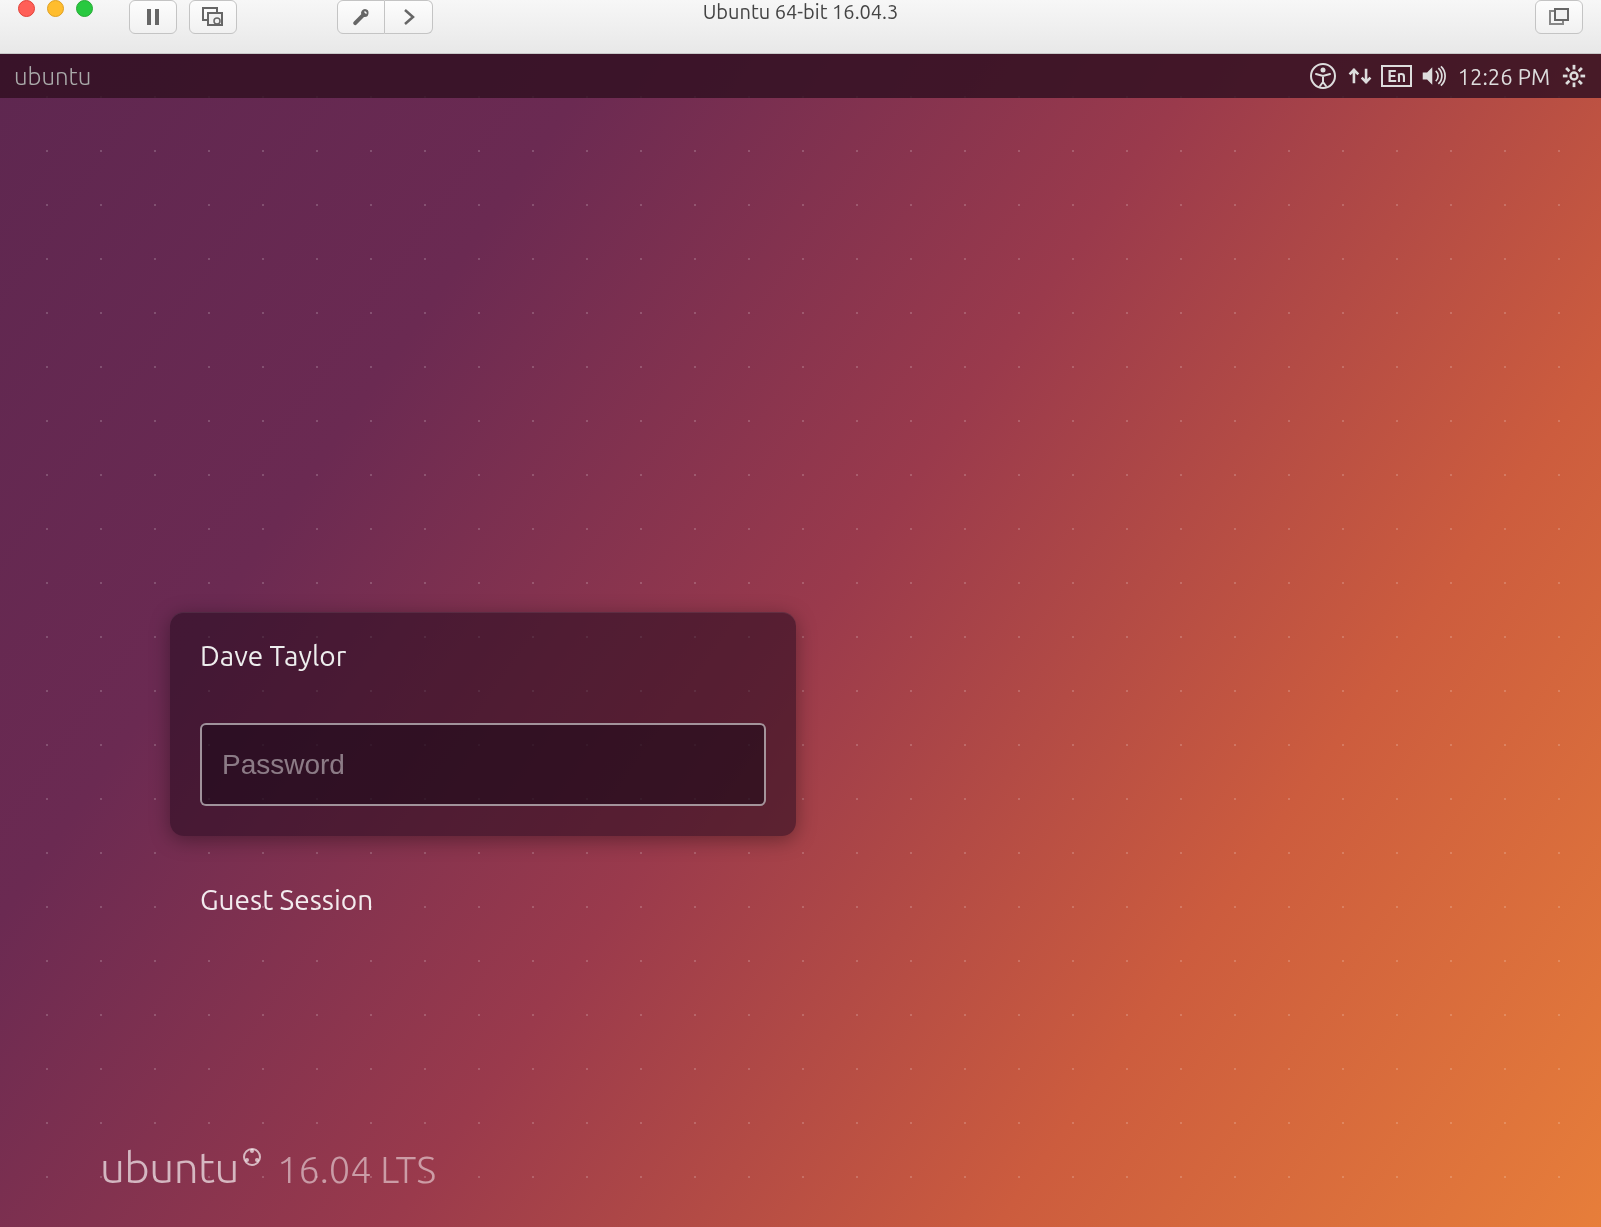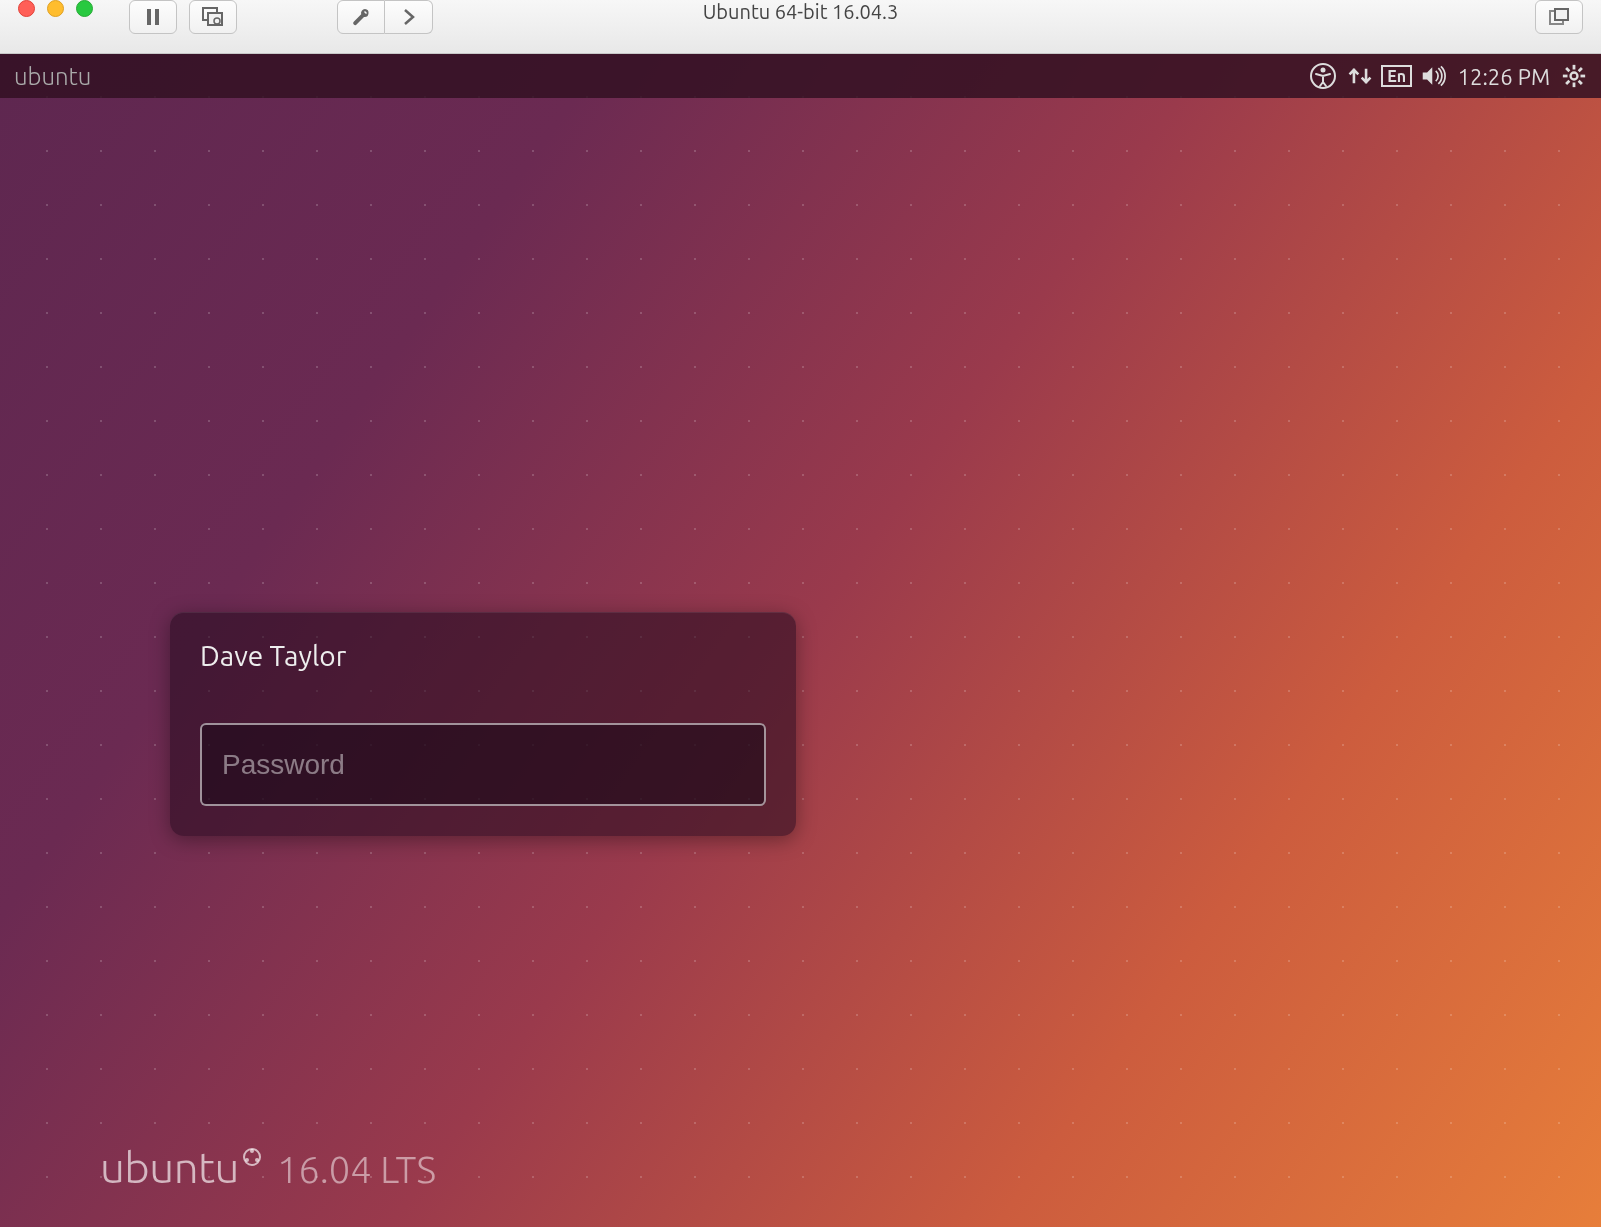--- a/index.html
+++ b/index.html
@@ -326,20 +326,21 @@
         </svg>
       </div>
     </div>
   </div>
 
   <div class="login-area">
     <div class="login-card">
       <div class="username">Dave Taylor</div>
       <input type="password" class="password-input" placeholder="Password" style="">
     </div>
+    <div class="guest-session">Guest Session</div>
   </div>
 
   <div class="footer-brand">
     <div class="footer-ubuntu">
       <span>ubuntu</span>
       <span class="circle-of-friends">
         <svg width="18" height="18" viewBox="0 0 18 18">
           <circle cx="9" cy="9" r="8" fill="none" stroke="rgba(255,255,255,0.65)" stroke-width="2"></circle>
           <circle cx="9" cy="3" r="2" fill="rgba(255,255,255,0.65)"></circle>
           <circle cx="14" cy="12" r="2" fill="rgba(255,255,255,0.65)"></circle>

